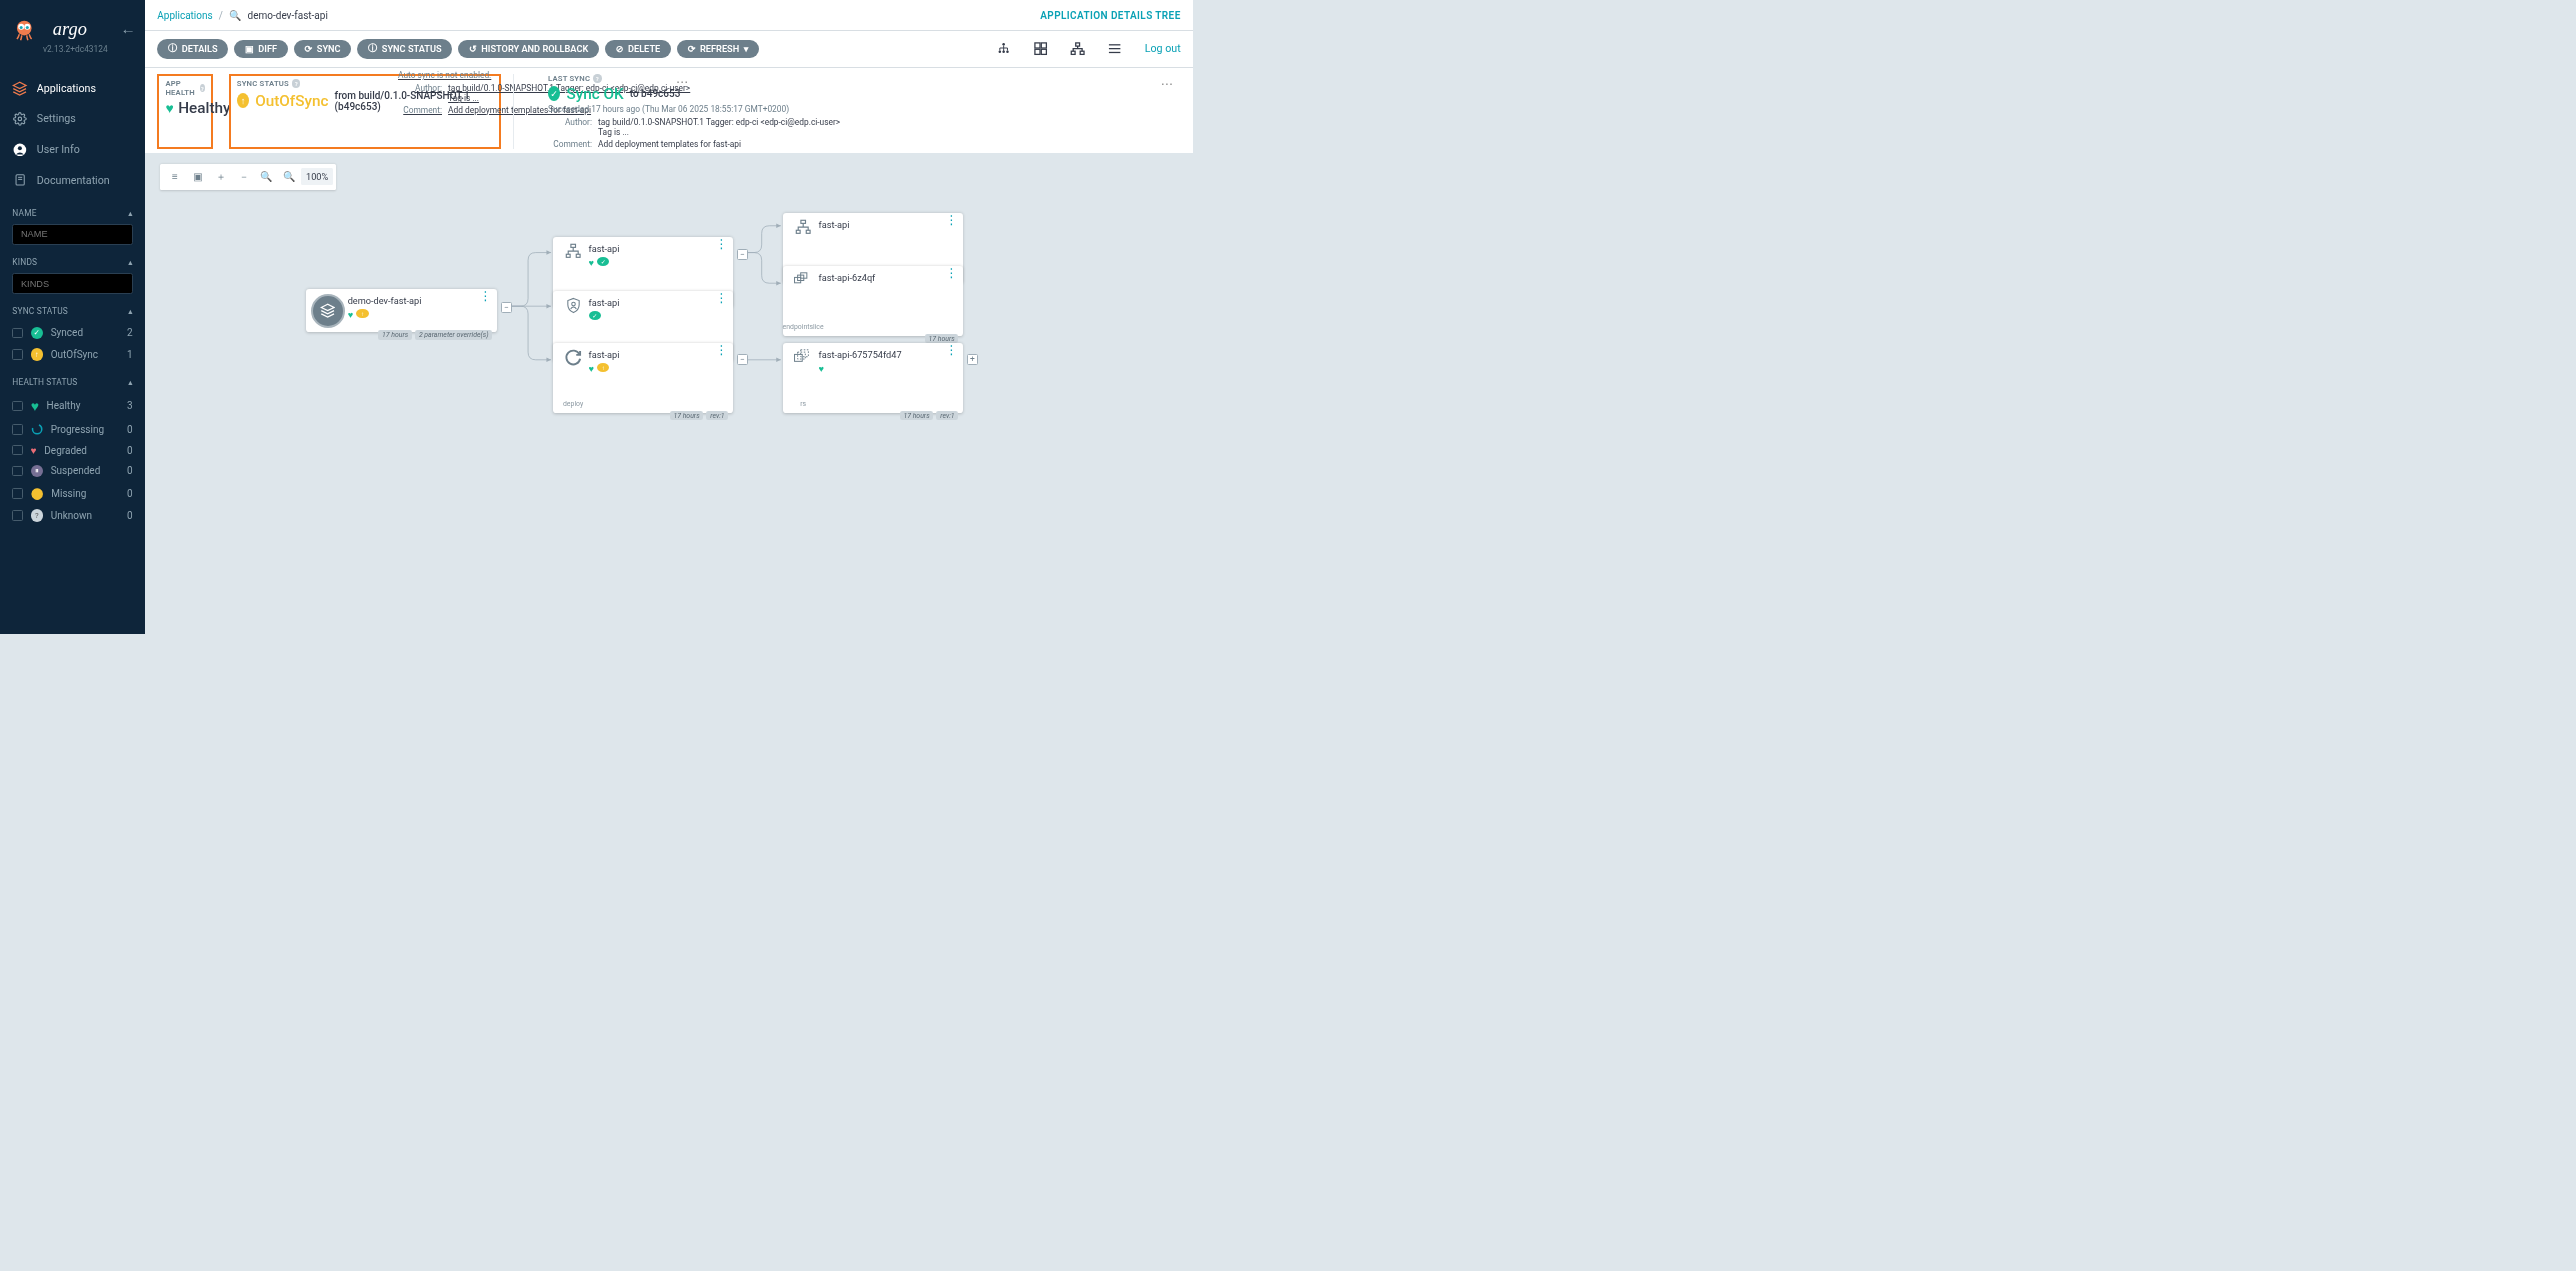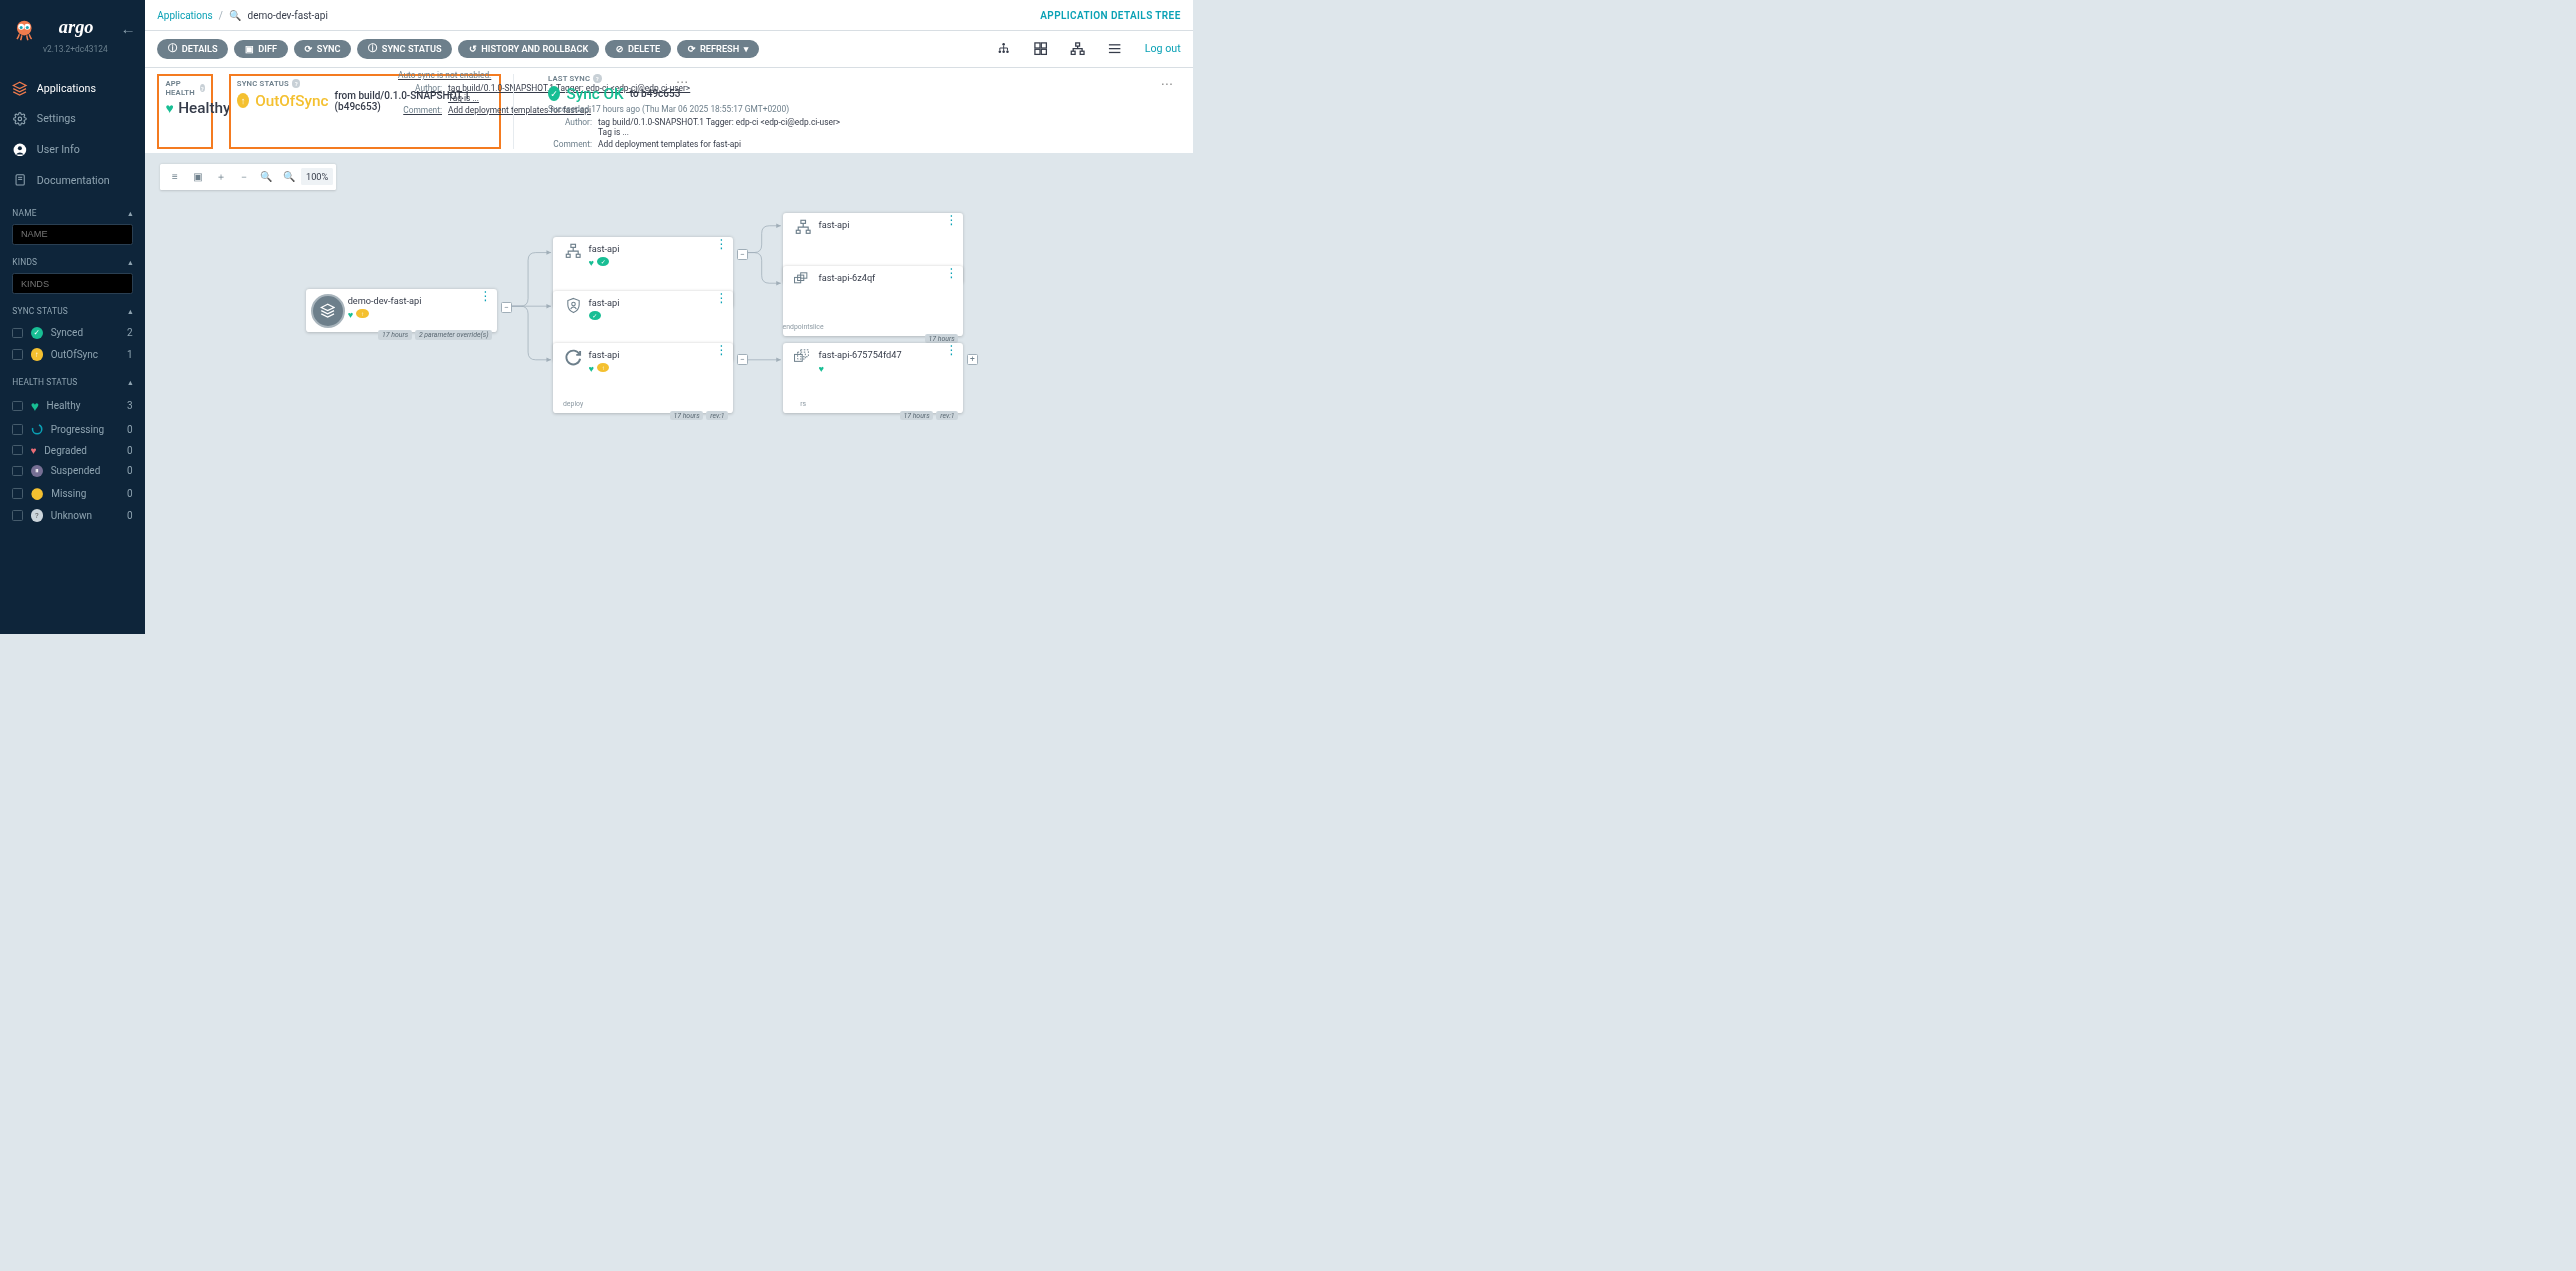--- a/index.html
+++ b/index.html
@@ -1,19 +1,19 @@
 <!DOCTYPE html>
 <html style="font-size:12.3px"><head>
 <meta charset="utf-8">
 <style>
 * { box-sizing: border-box; margin: 0; padding: 0; }
 body { font-family: -apple-system, BlinkMacSystemFont, "Segoe UI", Roboto, Helvetica, Arial, sans-serif; font-size: 10px; color: #363c4a; background: #dee6eb; overflow: hidden; width: 1193px; height: 634px; position: relative; }
 
 .sidebar { position: absolute; left: 0; top: 0; bottom: 0; width: 145px; background: #0e253a; color: #8fa4b1; display: flex; flex-direction: column; padding-top: 7.7px; }
-.logo-row { display: flex; padding: 9.2px 12.3px; gap: 22px; position: relative; font-weight: bold; }
+.logo-row { display: flex; align-items: center; padding: 9.2px 12.3px; gap: 16px; position: relative; }
 .octopus { width: 24.5px; height: 24.5px; }
 .version { font-size: 8.4px; color: #6b808e; margin-left: 43px; margin-top: -6.1px; }
 .collapse-arrow { color: #8fa4b1; font-size: 15.3px; position: absolute; right: 9.2px; top: 12.3px; }
 .nav-items { margin-top: 18.4px; }
 .nav-item { display: flex; align-items: center; gap: 9.2px; padding: 7.7px 12.3px; font-size: 10.7px; color: #8fa4b1; cursor: pointer; }
 .nav-item.active { color: #fff; }
 .nav-item .icon { width: 15.3px; height: 15.3px; display: flex; align-items: center; justify-content: center; }
 .filter-section { margin-top: 12px; padding: 0 12.3px; }
 .filter-label { font-size: 8.4px; color: #8fa4b1; letter-spacing: 0.2px; display: flex; justify-content: space-between; align-items: center; margin-bottom: 6.1px; }
 .filter-input { width: 100%; background: #000; border: 0.8px solid #2a3f52; color: #8fa4b1; padding: 4.6px 7.7px; font-size: 9.2px; border-radius: 2.3px; }

